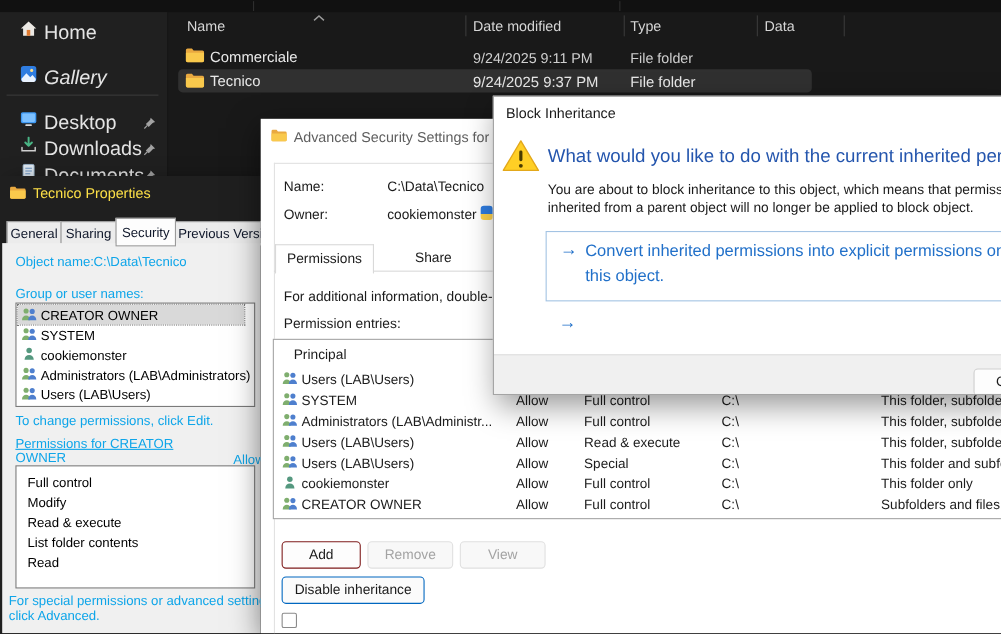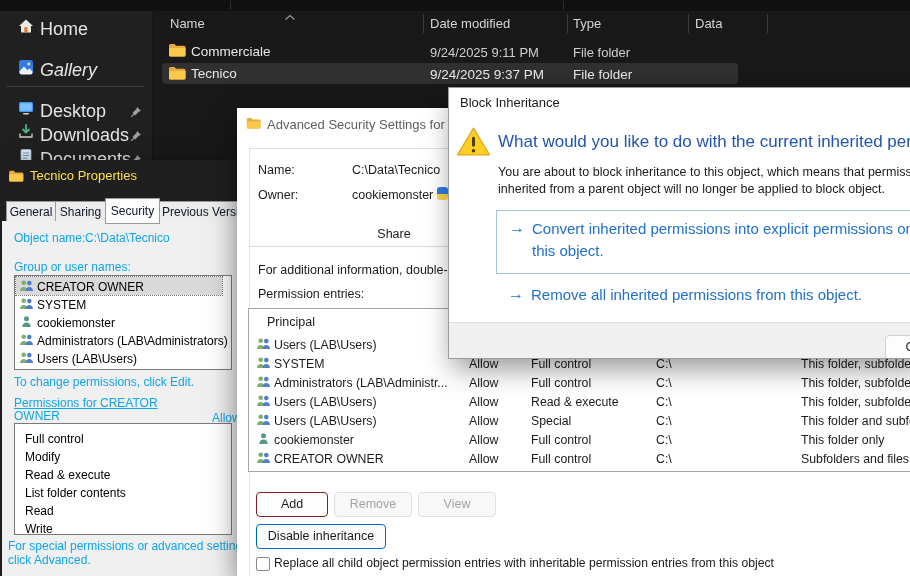--- a/index.html
+++ b/index.html
@@ -275,23 +275,20 @@
         </div>
       <div class="pitem" style="top:41px;">
           <span class="t nw" style="left:9px;">Read &amp; execute</span>
         </div>
       <div class="pitem" style="top:59px;">
           <span class="t nw" style="left:9px;">List folder contents</span>
         </div>
       <div class="pitem" style="top:77px;">
           <span class="t nw" style="left:9px;">Read</span>
         </div>
-      <div class="pitem" style="top:95px;">
-          <span class="t nw" style="left:9px;">Write</span>
-        </div>
     </div>
 
     <div class="plabel nw" style="left:8px;top:379px;">For special permissions or advanced settings,</div>
     <div class="plabel nw" style="left:8px;top:393px;">click Advanced.</div>
   </div>
 
   <div class="ab adv">
     <span class="ab" style="left:9px;top:9px;">
       <svg viewBox="0 0 18 14" width="15" height="12">
           <path d="M1 2.5A1.5 1.5 0 0 1 2.5 1h4l1.5 1.8h8A1.5 1.5 0 0 1 17.5 4.3V12a1.5 1.5 0 0 1-1.5 1.5H2.5A1.5 1.5 0 0 1 1 12z" fill="#e9a940"></path>
@@ -302,20 +299,21 @@
 
     <div class="advpanel"></div>
 
     <div class="ab nw" style="left:21px;top:55px;">Name:</div>
     <div class="ab nw" style="left:115px;top:55px;">C:\Data\Tecnico</div>
     <div class="ab nw" style="left:21px;top:80px;">Owner:</div>
     <div class="ab nw" style="left:115px;top:80px;">cookiemonster</div>
     <div class="ab" style="left:200px;top:79px;width:11px;height:13px;border-radius:3px;background:linear-gradient(180deg,#2f7de1 0 55%,#ffd34d 55% 100%);"></div>
 
     <div class="tabrule"></div>
+    <div class="atab active" style="left:13px;width:88px;">Permissions</div>
     <div class="atab plain" style="left:102px;width:110px;">Share</div>
 
     <div class="ab nw" style="left:21px;top:155px;">For additional information, double-</div>
     <div class="ab nw" style="left:21px;top:179px;">Permission entries:</div>
 
     <div class="ptable">
       <div class="ab nw" style="left:18px;top:6px;">Principal</div>
 
       <div class="trow" style="top:26px;">
         <span class="ic"><svg viewBox="0 0 16 14" width="15" height="13">
@@ -408,21 +406,20 @@
       </div>
     </div>
 
     <div class="btn enabled" style="left:19px;top:384px;width:70px;">Add</div>
     <div class="btn disabled" style="left:97px;top:384px;width:76px;">Remove</div>
     <div class="btn disabled" style="left:181px;top:384px;width:76px;">View</div>
 
     <div class="btn focusblue" style="left:19px;top:416px;width:128px;">Disable inheritance</div>
 
     <span class="cbox" style="left:19px;top:449px;"></span>
-    <div class="ab nw" style="left:37px;top:448px;font-size:12.2px;">Replace all child object permission entries with inheritable permission entries from this object</div>
   </div>
 
   <div class="ab blockdlg">
     <span class="titletxt nw">Block Inheritance</span>
 
     <span class="ab" style="left:7px;top:38px;">
       <svg viewBox="0 0 34 30" width="35" height="31">
           <path d="M17 2 L32.5 28 H1.5 Z" fill="#ffcf25" stroke="#e3a81a" stroke-width="1.2" stroke-linejoin="round"></path>
           <rect x="15.6" y="10.5" width="2.8" height="9.5" rx="1.3" fill="#4a3b00"></rect>
           <circle cx="17" cy="24" r="1.7" fill="#4a3b00"></circle>
@@ -434,21 +431,20 @@
     <div class="bbody" style="top:94px;">inherited from a parent object will no longer be applied to block object.</div>
 
     <div class="optbox">
       <span class="arrow" style="left:12px;top:8px;">→</span>
       <div class="ab cmdlink" style="left:35px;top:9px;">Convert inherited permissions into explicit permissions on</div>
       <div class="ab cmdlink" style="left:35px;top:31px;">this object.</div>
     </div>
 
     <div class="ab" style="left:47px;top:196px;width:430px;height:24px;">
       <span class="arrow" style="left:12px;top:1px;">→</span>
-      <div class="ab cmdlink" style="left:35px;top:2px;">Remove all inherited permissions from this object.</div>
     </div>
 
     <div class="bfooter">
       <div class="btn enabled" style="left:436px;top:12px;width:78px;border-color:#cfcfcf;">Cancel</div>
     </div>
   </div>
 
 </div>
 
 </body></html>

